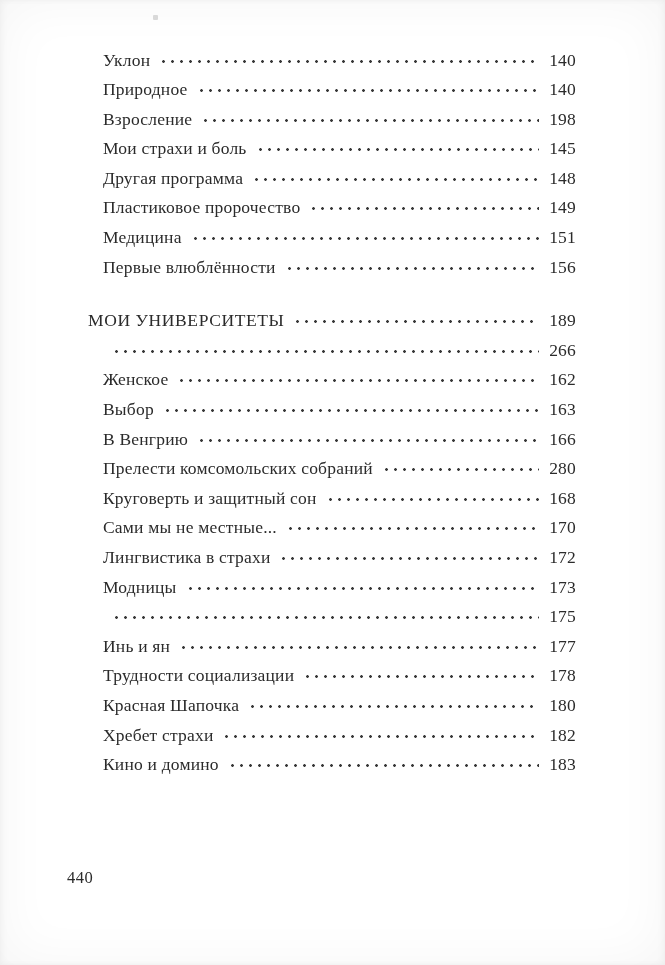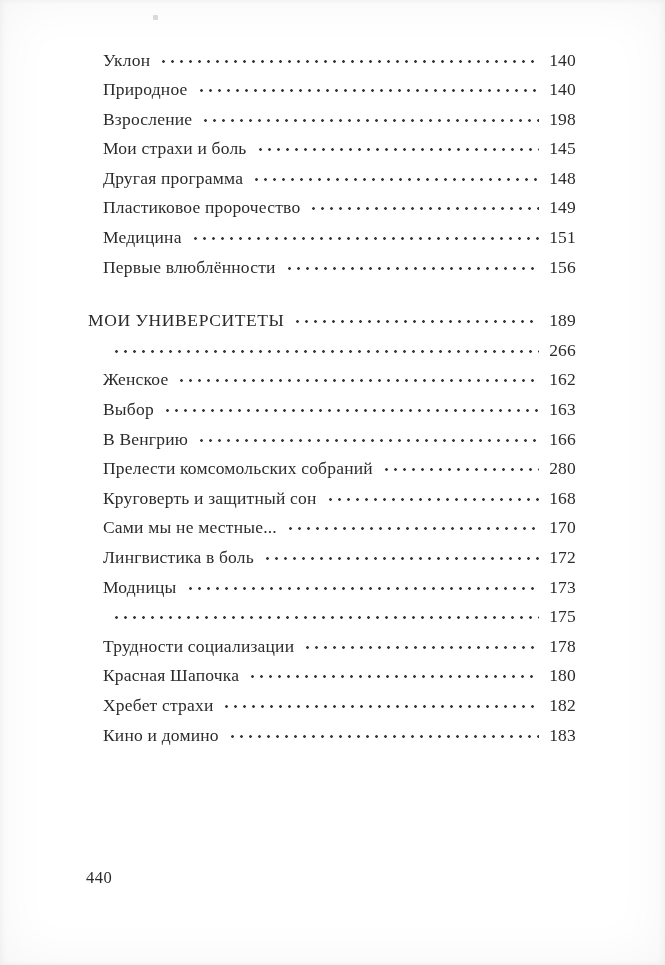--- a/index.html
+++ b/index.html
@@ -64,21 +64,21 @@
     background-position: 1px bottom;
   }
   .pagenum {
     white-space: nowrap;
     text-align: right;
     min-width: 30px;
     font-family: Liberation Serif, serif;
   }
   .folio {
     position: absolute;
-    left: 86px;
+    left: 67px;
     top: 868px;
     font-size: 16.5px;
     letter-spacing: 0.5px;
   }
 </style>
 </head>
 <body>
 
 <div class="page">
   <div class="speck"></div>
@@ -159,32 +159,37 @@
     <span class="title">Круговерть и защитный сон</span>
     <span class="leader"></span>
     <span class="pagenum">168</span>
   </div>
         <div class="row entry-row">
     <span class="title">Сами мы не местные...</span>
     <span class="leader"></span>
     <span class="pagenum">170</span>
   </div>
         <div class="row entry-row">
-    <span class="title">Лингвистика в боль</span>
+    <span class="title">Лингвистика в страхи</span>
     <span class="leader"></span>
     <span class="pagenum">172</span>
   </div>
         <div class="row entry-row">
     <span class="title">Модницы</span>
     <span class="leader"></span>
     <span class="pagenum">173</span>
   </div>
         <div class="row entry-row">
     <span class="leader"></span>
     <span class="pagenum">175</span>
+  </div>
+        <div class="row entry-row">
+    <span class="title">Инь и ян</span>
+    <span class="leader"></span>
+    <span class="pagenum">177</span>
   </div>
         <div class="row entry-row">
     <span class="title">Трудности социализации</span>
     <span class="leader"></span>
     <span class="pagenum">178</span>
   </div>
         <div class="row entry-row">
     <span class="title">Красная Шапочка</span>
     <span class="leader"></span>
     <span class="pagenum">180</span>

